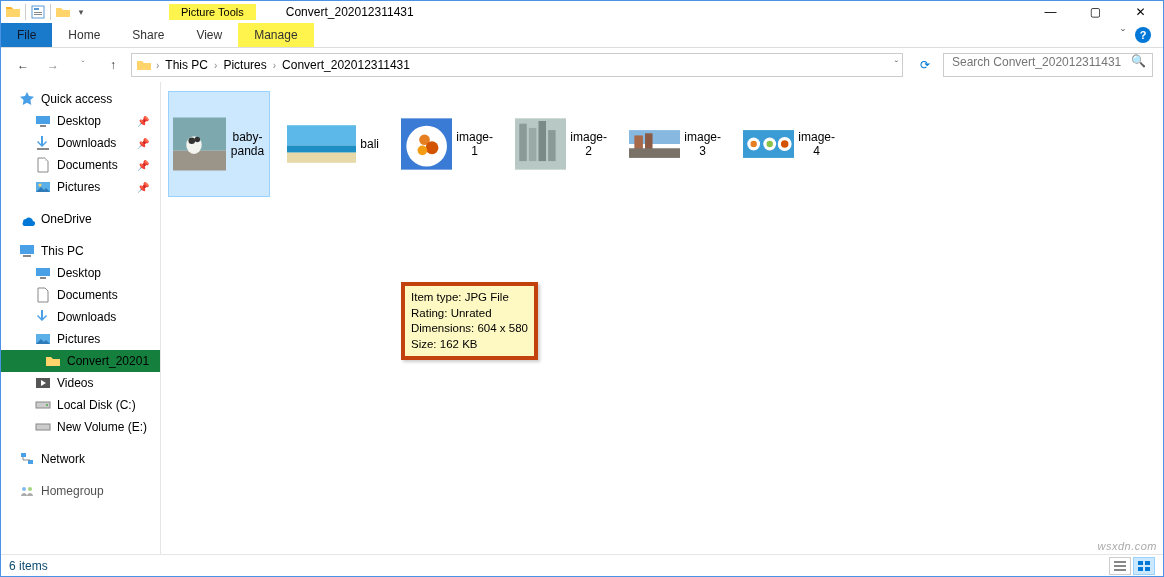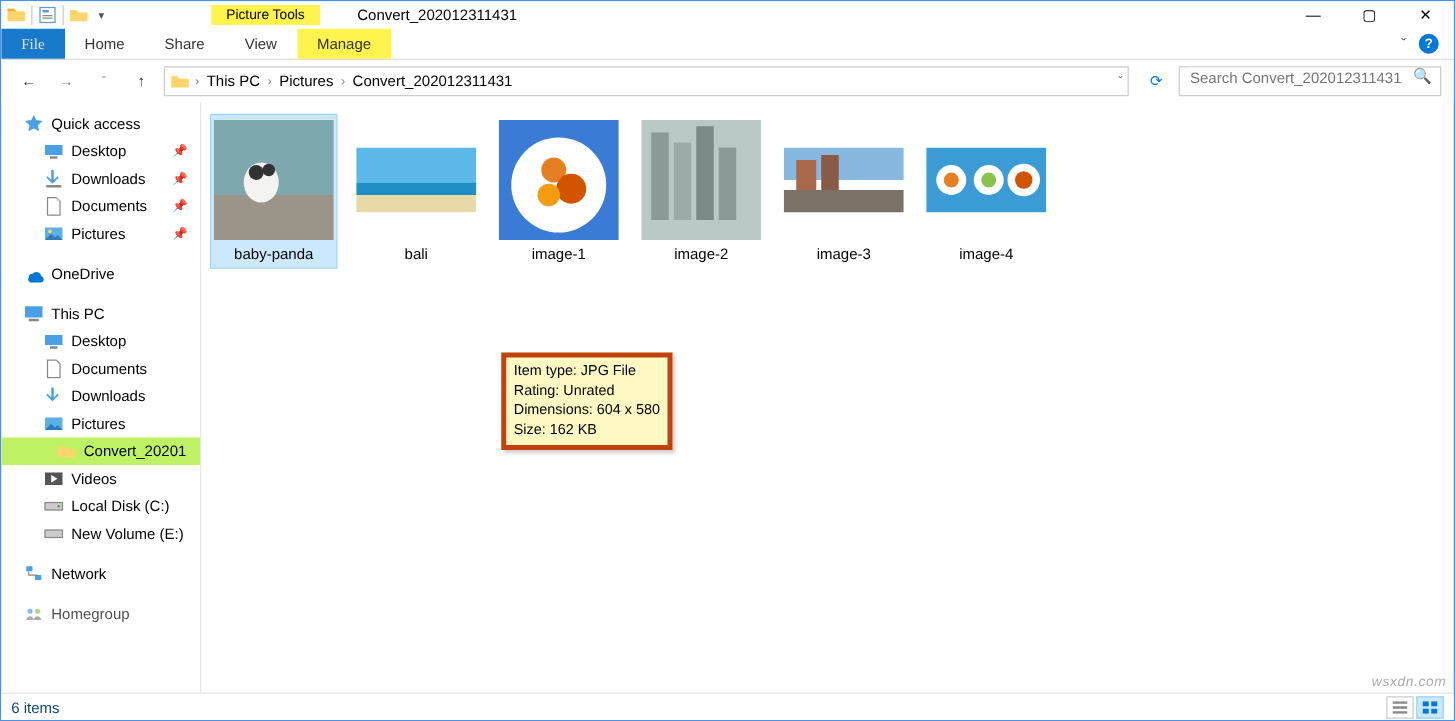--- a/index.html
+++ b/index.html
@@ -11,21 +11,21 @@
   .qat .folder-small svg { width: 16px; height: 16px; }
   .qat-sep { width:1px; height:16px; background:#ccc; margin:0 2px;}
   .ctx-tab { margin-left: 80px; background: #fff34d; padding: 2px 12px; font-size: 11px; }
   .wtitle { margin-left: 30px; font-size: 12px; }
   .wincontrols { margin-left: auto; display: flex; }
   .wincontrols div { width: 45px; height: 22px; display:flex; align-items:center; justify-content:center; }
 
   
   .ribbon { height: 25px; display: flex; align-items: stretch; border-bottom: 1px solid #ddd; background: #fff; }
   .rtab { padding: 4px 16px; font-size: 12px; display:flex; align-items:center; color:#333; }
-  .rtab.file { background: #1979ca; color: #e5e5e5; font-family: Liberation Serif, serif; }
+  .rtab.file { background: #1979ca; color: #0f172a; }
   .rtab.manage { background: #fff34d; }
   .ribbon-right { margin-left: auto; display:flex; align-items:center; gap:10px; padding-right:12px; }
   .help-icon { width:16px;height:16px; background:#0078d7; border-radius:50%; color:#fff; display:flex;align-items:center;justify-content:center;font-size:11px;font-weight:bold;}
 
   
   .addr-row { height: 34px; display: flex; align-items: center; gap: 6px; padding: 0 10px; background:#fff; }
   .navbtn { width:24px;height:24px; display:flex;align-items:center;justify-content:center; color:#888; }
   .navbtn.active { color:#333; }
   .uparrow { color:#333; }
   .addr-box { flex:1; height:24px; border:1px solid #ccc; display:flex; align-items:center; padding:0 4px; gap:4px; }
@@ -36,27 +36,27 @@
   .searchbox { width:210px; height:24px; border:1px solid #ccc; display:flex; align-items:flex-start; padding:0 6px; color:#777; }
   .searchbox input { border:none; outline:none; flex:1; font-size:12px; color:#555; }
   .searchbox .sicon { color:#777; }
 
   
   .main { display:flex; height: calc(100% - 22px - 25px - 34px - 22px); }
   .sidebar { width: 160px; border-right:1px solid #e5e5e5; overflow:hidden; padding:6px 0; }
   .tree-item { display:flex; align-items:center; gap:6px; padding:3px 4px 3px 18px; white-space:nowrap; }
   .tree-item.l2 { padding-left: 34px; }
   .tree-item.l3 { padding-left: 44px; }
-  .tree-item.sel { background:#bef264; }
+  .tree-item.sel { background:#15803d; }
   .tree-item.spacer { height:10px; }
   .pin { margin-left:auto; color:#888; font-size:10px; padding-right:6px;}
   .icon-sm { width:16px;height:16px; display:flex;align-items:center;justify-content:center; }
 
   .content { flex:1; position:relative; padding:10px 8px; display:flex; flex-wrap:wrap; gap:14px; align-content:flex-start; }
-  .thumb { width:100px; display:flex; flex-direction:column; align-items:center; gap:4px; padding:4px; }
+  .thumb { width:100px; display:flex; flex-direction:row; align-items:center; gap:4px; padding:4px; }
   .thumb.sel { background:#cce8ff; outline:1px solid #99d1ff; }
   .thumb .imgbox { display:flex; align-items:center; justify-content:center; }
   .thumb .imgbox.sq { width:96px; height:96px; }
   .thumb .imgbox.wd { width:96px; height:52px; margin-top:22px; margin-bottom:22px;}
   .thumb .cap { font-size:12px; text-align:center; }
 
   
   .tooltip { position:absolute; left:240px; top:200px; background:#fef9c3; border:4px solid #c2410c; padding:4px 6px; font-size:11.5px; line-height:1.35; box-shadow:2px 2px 3px rgba(0,0,0,.2); z-index:50; }
 
   

